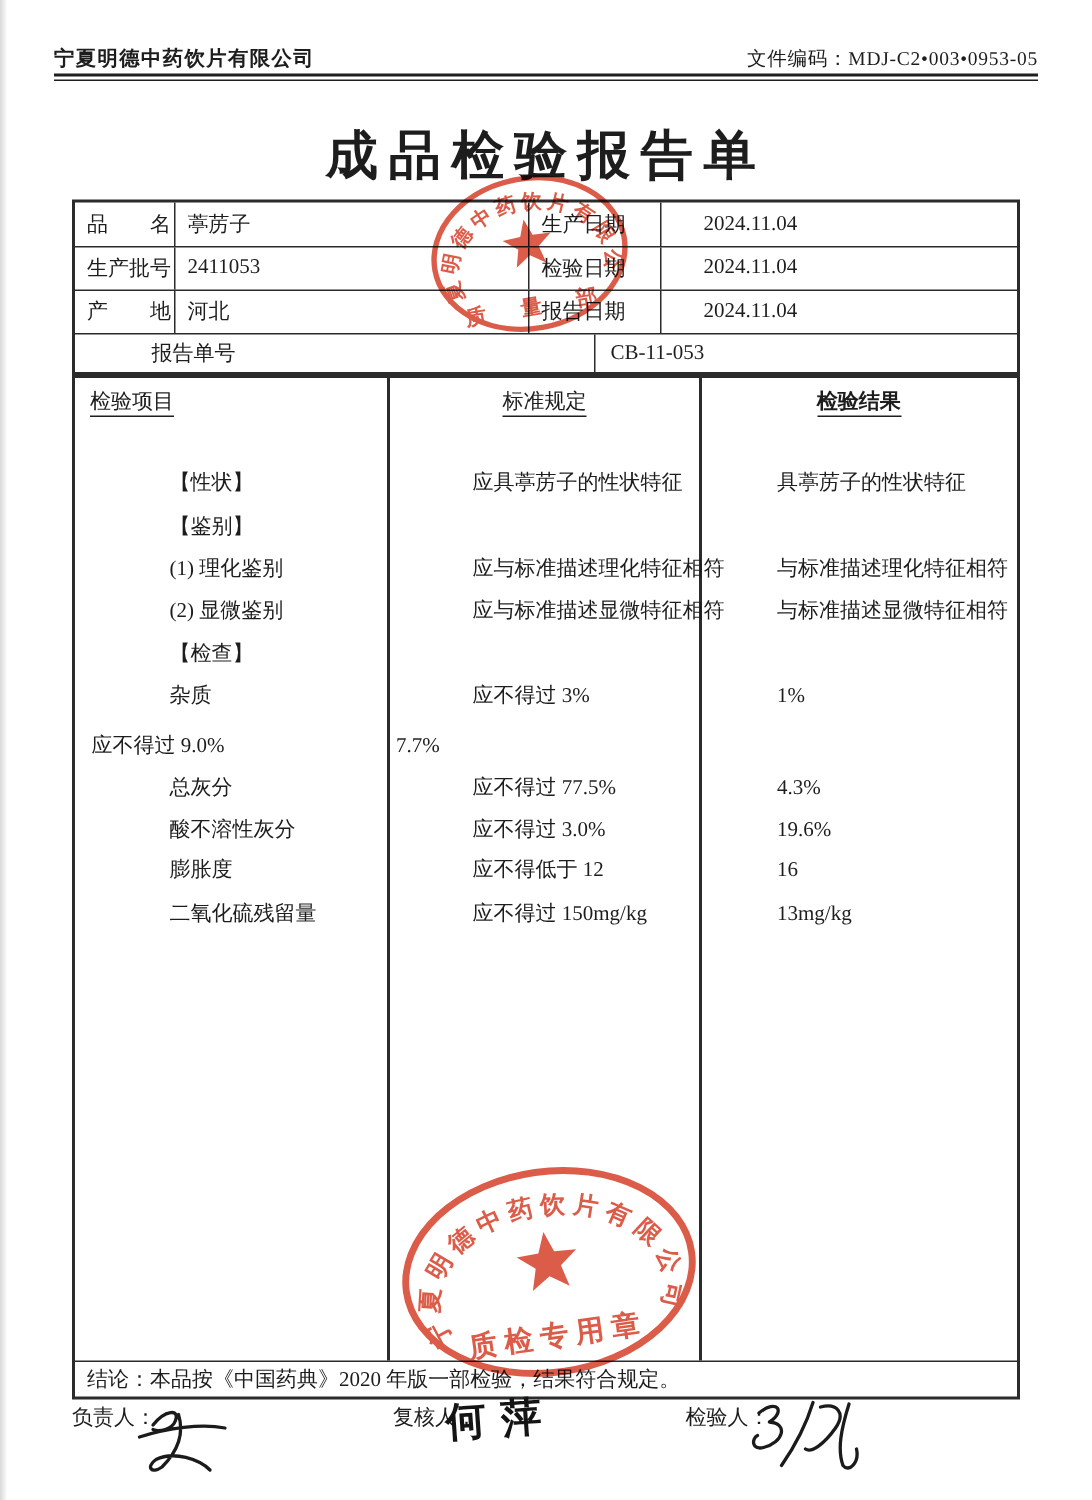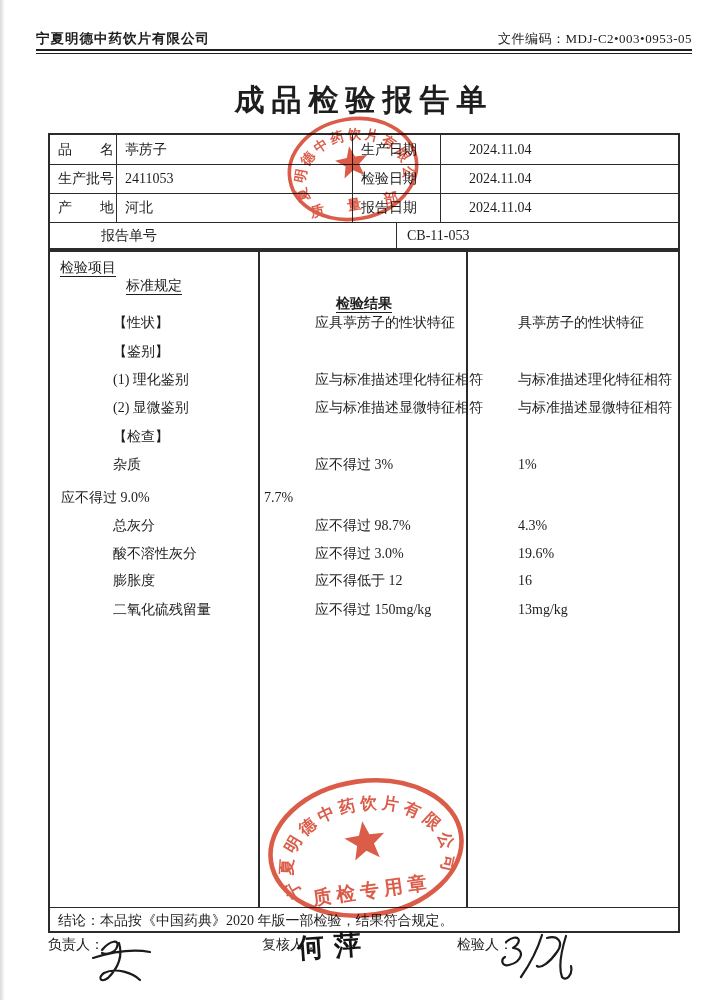--- a/index.html
+++ b/index.html
@@ -9,21 +9,21 @@
   .scan-edge-left { position:absolute; left:0; top:0; bottom:0; width:5px;
     background:linear-gradient(to right,#d9d9d9,#ffffff); }
 
   
   .hdr-company { position:absolute; left:36px; top:30px; font-size:13.5px; font-weight:bold; letter-spacing:1px; }
   .hdr-code { position:absolute; right:36px; top:30px; font-size:13px; letter-spacing:0.5px; }
   .hdr-rule { position:absolute; left:36px; top:49px; width:656px; height:5px;
     border-top:2px solid #1f1f1f; border-bottom:1px solid #1f1f1f; }
 
   .report-title { position:absolute; left:0; top:80px; width:100%; text-align:center;
-    font-size:30px; font-weight:bold; letter-spacing:7px; }
+    font-size:35px; font-weight:bold; letter-spacing:7px; }
 
   
   .info-table { position:absolute; left:48px; top:133px; width:632px; height:117px;
     border:2px solid #2b2b2b; display:flex; flex-direction:column; }
   .info-row { display:flex; height:29px; border-top:1.5px solid #2b2b2b; font-size:14px; }
   .info-row:first-child { border-top:none; }
   .info-row:last-child { flex:1;padding-left:43px; }
   .ic { padding-left:8px; display:flex; align-items:center; white-space:nowrap; overflow:hidden; }
   .ic-label  { width:66px; }
   .ic-value  { width:236px; border-left:1.5px solid #2b2b2b; }
@@ -31,21 +31,21 @@
   .ic-value2 { flex:1; border-left:1.5px solid #2b2b2b; padding-left:28px; }
   .ic-label-wide { width:303px; }
   .ic-value-wide { flex:1; border-left:1.5px solid #2b2b2b; padding-left:10px; }
 
   
   .insp-table { position:absolute; left:48px; top:250px; width:632px; height:683px;
     border:2px solid #2b2b2b; }
   .col-div { position:absolute; top:0; width:1.5px; height:655px; background:#2b2b2b; }
   .col-div.c1 { left:208px; }
   .col-div.c2 { left:416px; }
-  .insp-head { position:absolute; top:7px; left:0; width:100%; display:flex; font-size:14px;flex-direction:column; }
+  .insp-head { position:absolute; top:7px; left:0; width:100%; display:flex; font-size:14px; }
   .ih1 { width:209px; padding-left:10px; }
   .ih2 { width:208px; text-align:center; }
   .ih3 { flex:1; text-align:center;font-weight:bold; }
   .insp-head span.u { border-bottom:1px solid #1d1d1d; padding-bottom:1px; }
   .insp-row { position:absolute; left:0; width:100%; display:flex; font-size:14px; line-height:16px; }
   .rc1 { width:209px; padding-left:18px;margin-left:45px; }
   .rc2 { width:208px; padding-left:11px; }
   .rc3 { flex:1; padding-left:6px; }
   .conclusion-row { position:absolute; left:0; top:655px; width:100%; height:26px;
     border-top:1.5px solid #2b2b2b; font-size:14px; line-height:25px; padding-left:8px; }
@@ -139,21 +139,21 @@
       <div class="rc1">杂质</div>
       <div class="rc2">应不得过 3%</div>
       <div class="rc3">1%</div>
     </div>
   <div class="insp-row" style="top:238px">
       <div class="rc2">应不得过 9.0%</div>
       <div class="rc3">7.7%</div>
     </div>
   <div class="insp-row" style="top:266px">
       <div class="rc1">总灰分</div>
-      <div class="rc2">应不得过 98.7%</div>
+      <div class="rc2">应不得过 77.5%</div>
       <div class="rc3">4.3%</div>
     </div>
   <div class="insp-row" style="top:294px">
       <div class="rc1">酸不溶性灰分</div>
       <div class="rc2">应不得过 3.0%</div>
       <div class="rc3">19.6%</div>
     </div>
   <div class="insp-row" style="top:321px">
       <div class="rc1">膨胀度</div>
       <div class="rc2">应不得低于 12</div>

